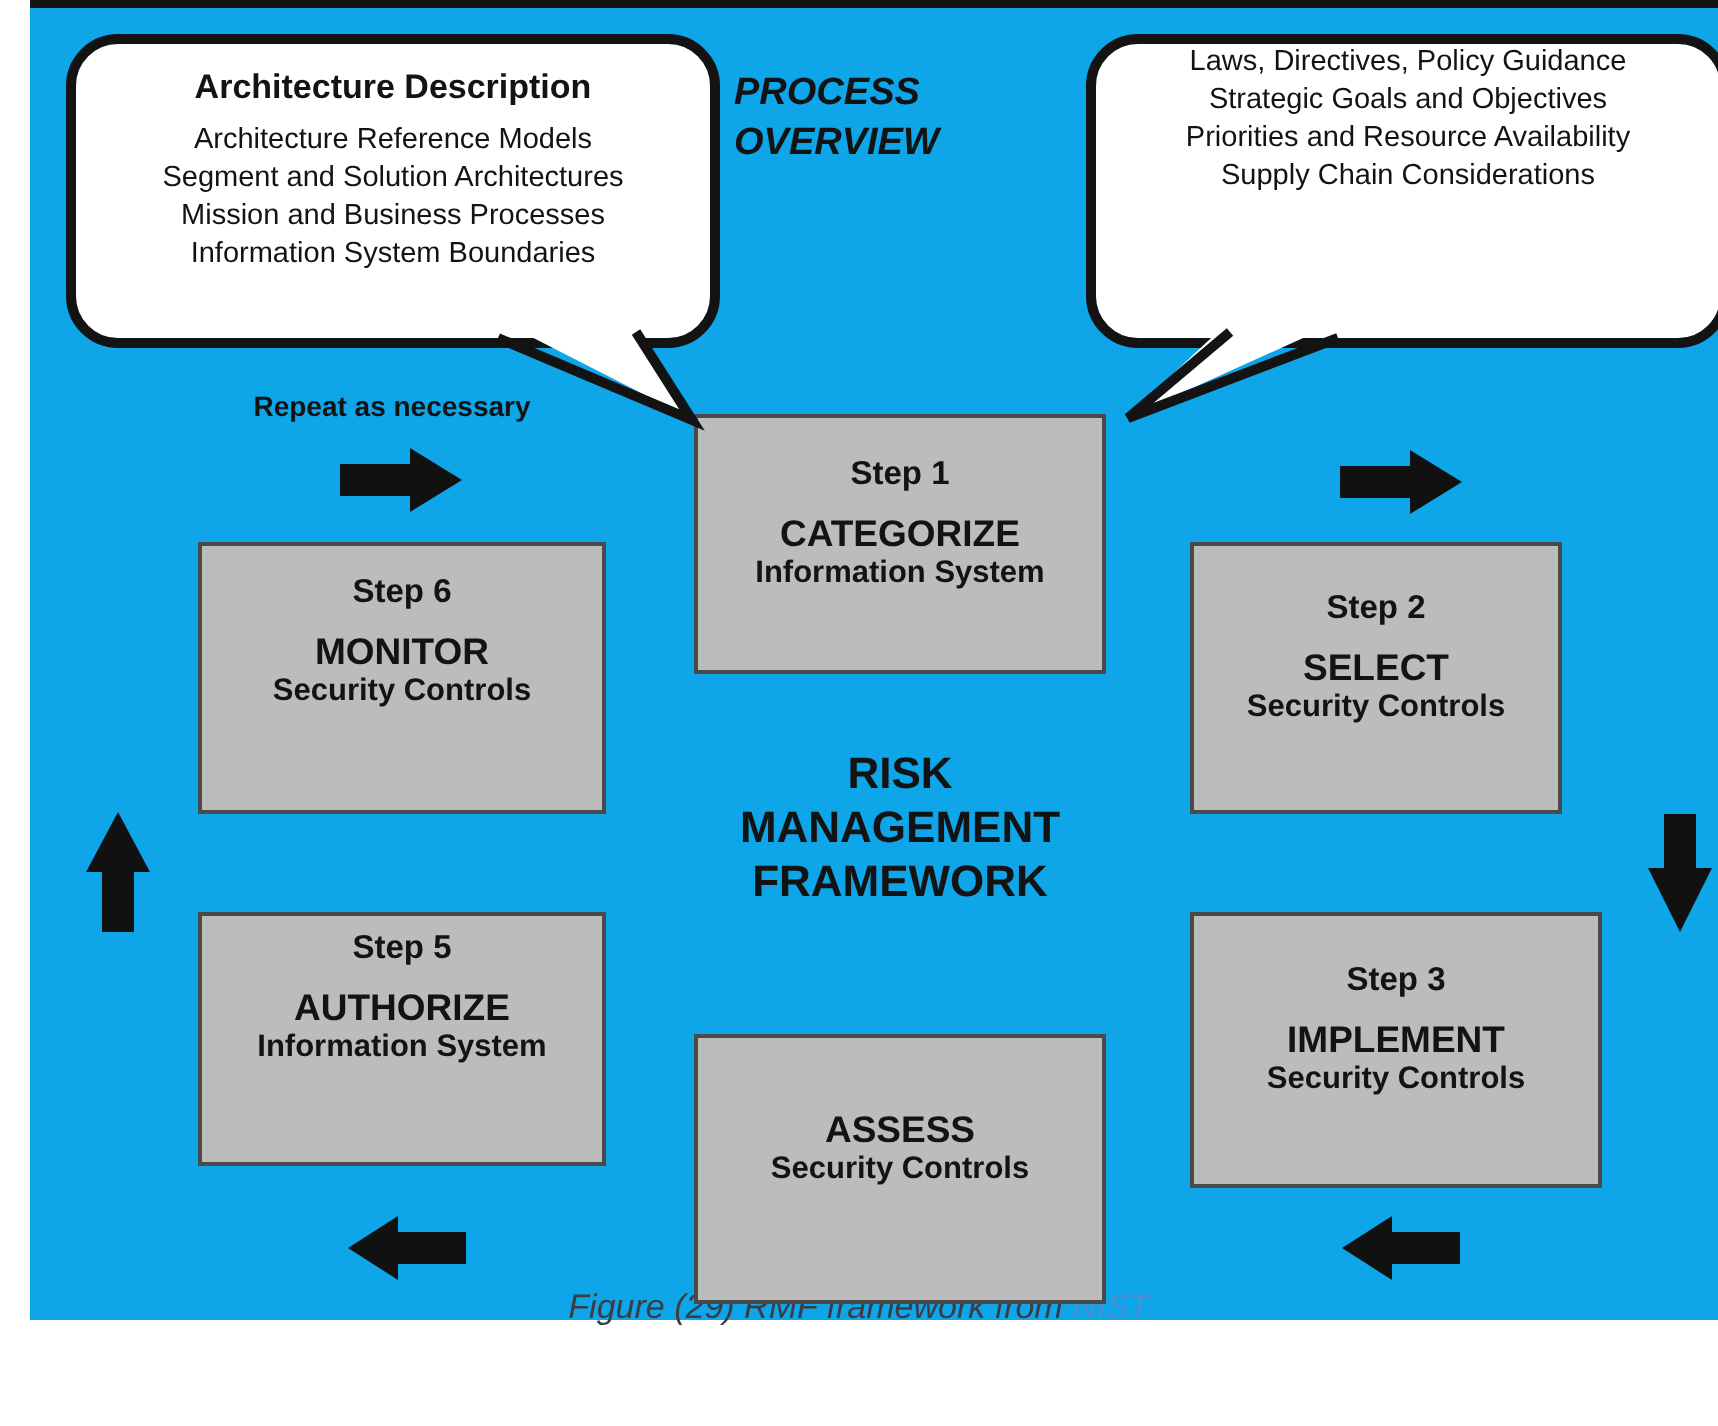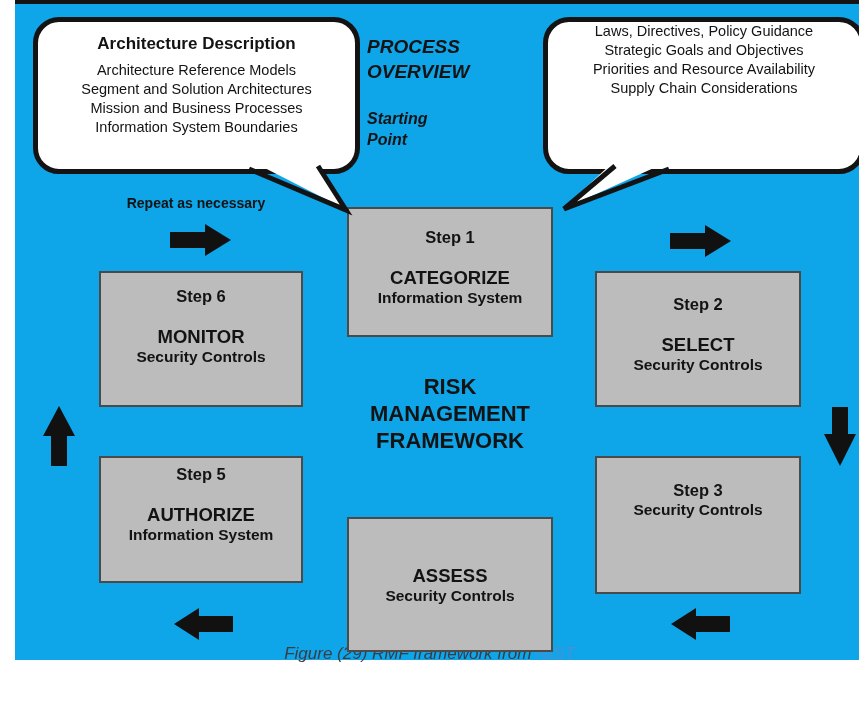--- a/index.html
+++ b/index.html
@@ -15,21 +15,21 @@
     position:absolute;background:#ffffff;border:5px solid #131313;
     border-radius:26px;box-sizing:border-box;text-align:center;z-index:1;color:#131313;
   }
   .bubble-title{font-weight:bold;font-size:17px;margin-top:12px;margin-bottom:7px;}
   .bubble-line{font-weight:normal;font-size:14.5px;line-height:19px;}
   .stepbox{
     position:absolute;background:#bcbcbc;border:2px solid #4a4a4a;
     box-sizing:border-box;text-align:center;z-index:2;color:#131313;
   }
   .step-num{font-size:16.5px;font-weight:bold;}
-  .step-action{font-size:18.5px;font-weight:bold;margin-top:20px;line-height:21px;}
+  .step-action{font-size:18.5px;font-weight:bold;margin-top:9px;line-height:21px;}
   .step-object{font-size:15.5px;font-weight:bold;line-height:19px;}
   .center-italic{
     position:absolute;font-style:italic;font-weight:bold;
     white-space:pre-line;color:#131313;z-index:1;
   }
   #process-overview{left:352px;top:30px;width:160px;font-size:19px;line-height:25px;}
   #starting-point{left:352px;top:104px;width:160px;font-size:16px;line-height:21px;}
   #repeat-label{
     position:absolute;left:92px;top:191px;width:178px;text-align:center;
     font-weight:bold;font-size:14px;color:#131313;z-index:1;
@@ -62,41 +62,40 @@
 
     <div class="bubble" style="left:528px;top:13px;width:322px;height:157px;">
       <div class="bubble-line">Laws, Directives, Policy Guidance</div>
       <div class="bubble-line">Strategic Goals and Objectives</div>
       <div class="bubble-line">Priorities and Resource Availability</div>
       <div class="bubble-line">Supply Chain Considerations</div>
     </div>
 
     <div id="process-overview" class="center-italic">PROCESS
 OVERVIEW</div>
-    <div id="starting-point" class="center-italic">Starting
-Point</div>
     <div id="repeat-label">Repeat as necessary</div>
     <div id="rmf-label">RISK
 MANAGEMENT
 FRAMEWORK</div>
 
     <div class="stepbox" style="left:332px;top:203px;width:206px;height:130px;padding-top:19px;">
       <div class="step-num">Step 1</div>
       <div class="step-action">CATEGORIZE</div>
       <div class="step-object">Information System</div>
     </div>
 
-    <div class="stepbox" style="left:580px;top:267px;width:206px;height:136px;padding-top:22px;">
+    <div class="stepbox" style="left:580px;top:267px;width:186px;height:136px;padding-top:22px;">
       <div class="step-num">Step 2</div>
       <div class="step-action">SELECT</div>
       <div class="step-object">Security Controls</div>
     </div>
 
     <div class="stepbox" style="left:580px;top:452px;width:206px;height:138px;padding-top:23px;">
       <div class="step-num">Step 3</div>
+      <div class="step-action">IMPLEMENT</div>
       <div class="step-object">Security Controls</div>
     </div>
 
     <div class="stepbox" style="left:332px;top:513px;width:206px;height:135px;padding-top:26px;">
       <div class="step-action">ASSESS</div>
       <div class="step-object">Security Controls</div>
     </div>
 
     <div class="stepbox" style="left:84px;top:452px;width:204px;height:127px;padding-top:7px;">
       <div class="step-num">Step 5</div>

